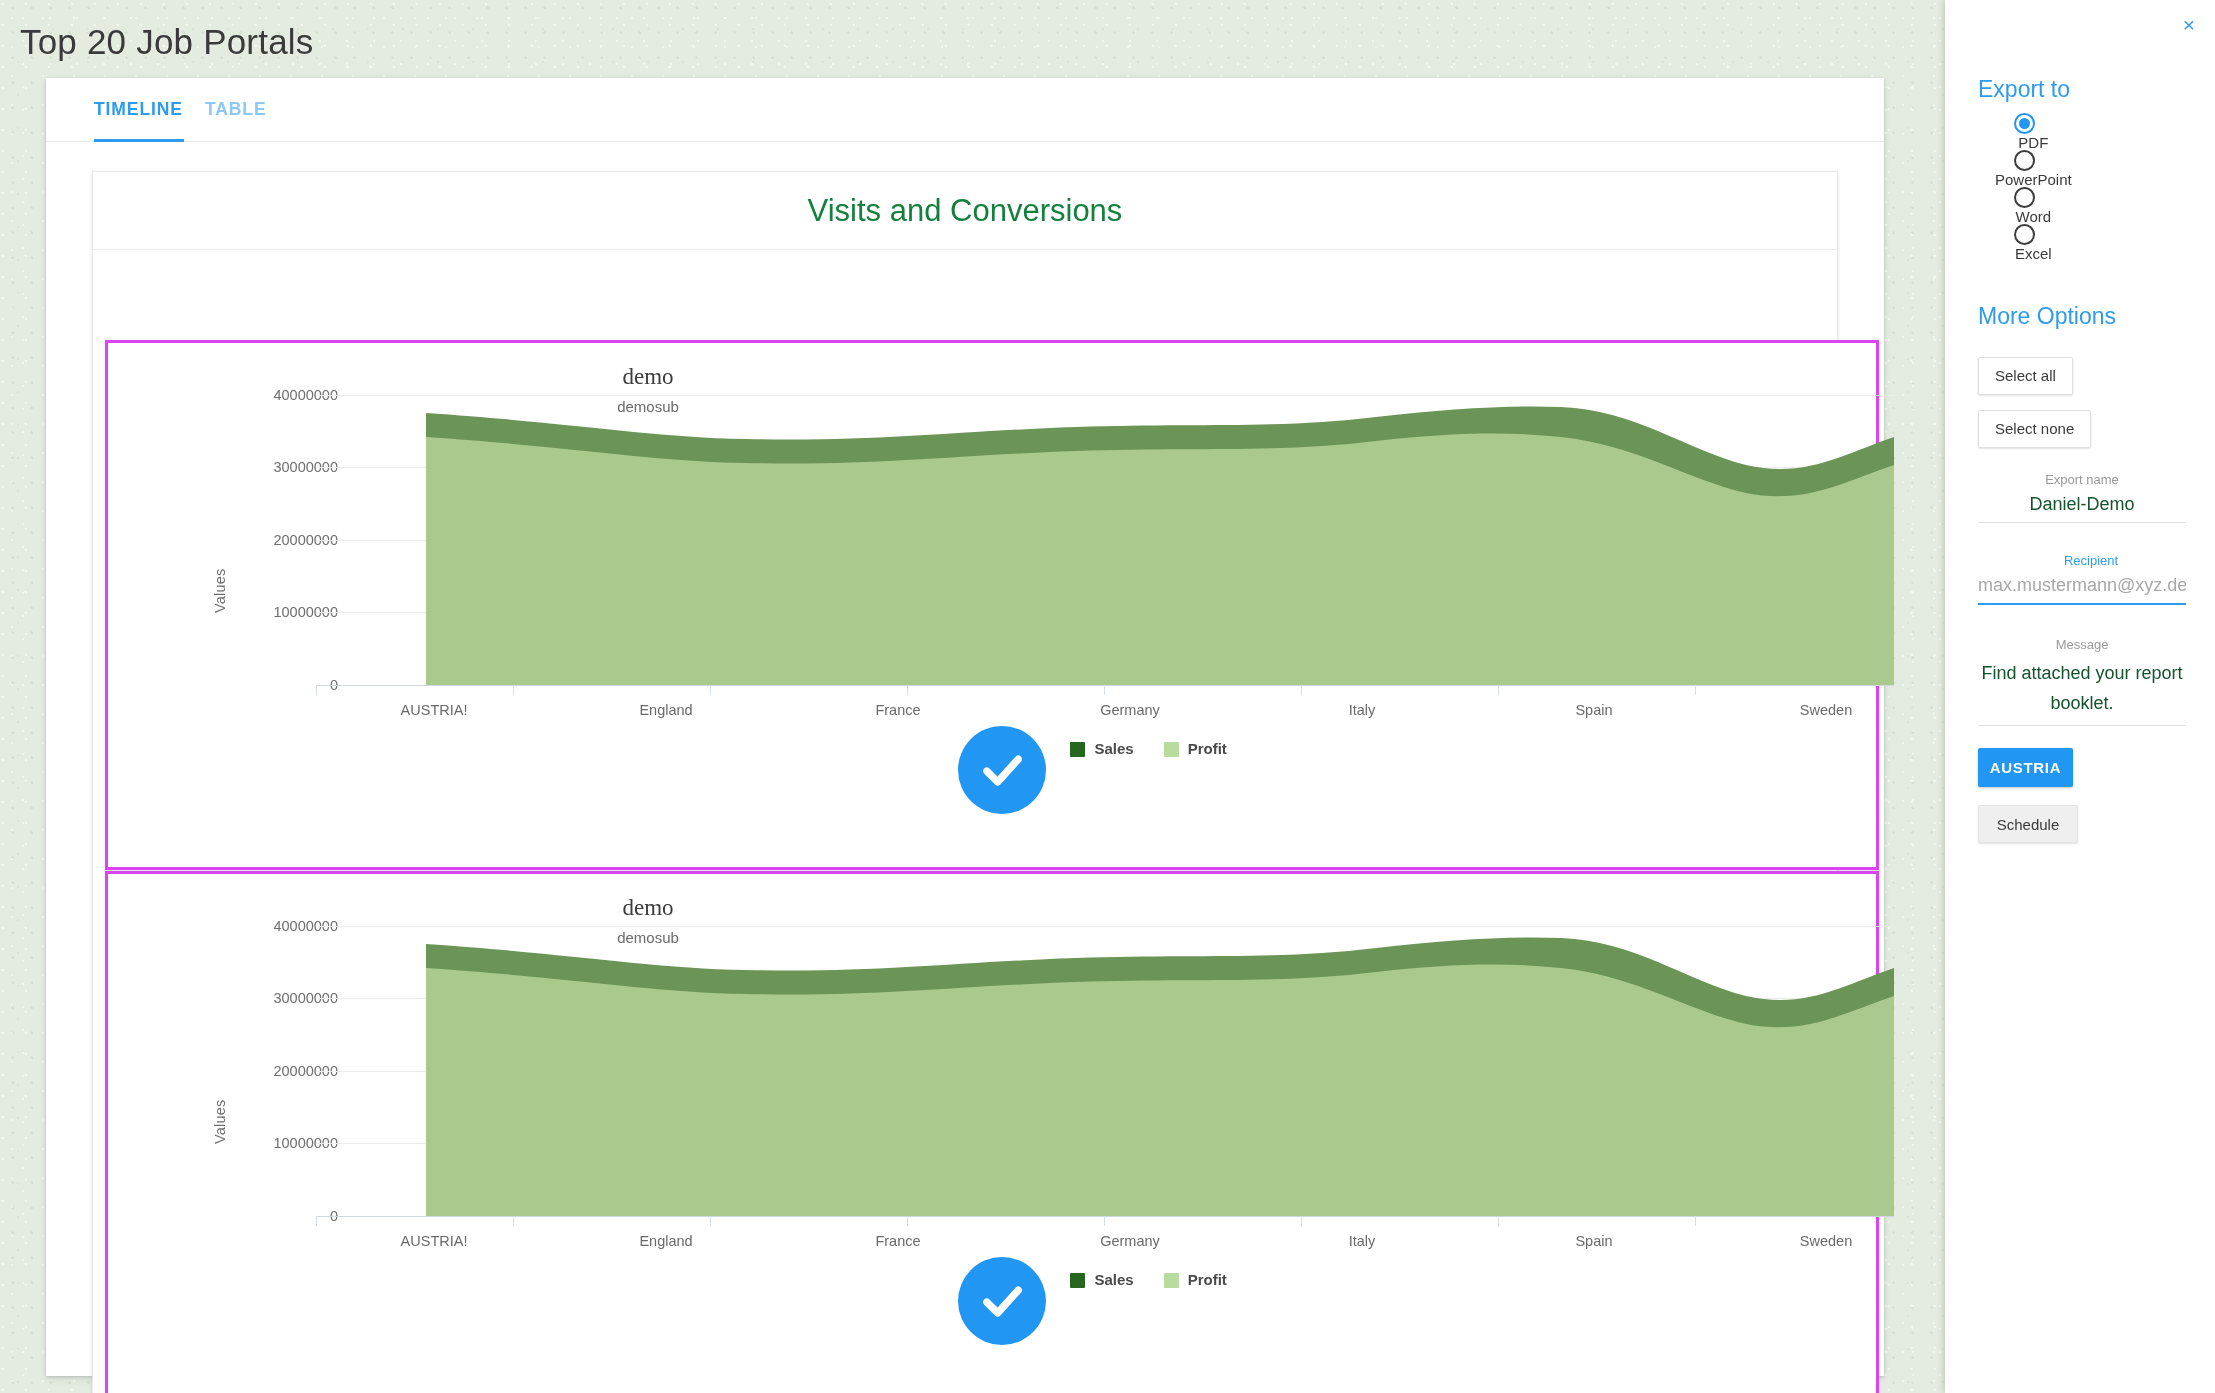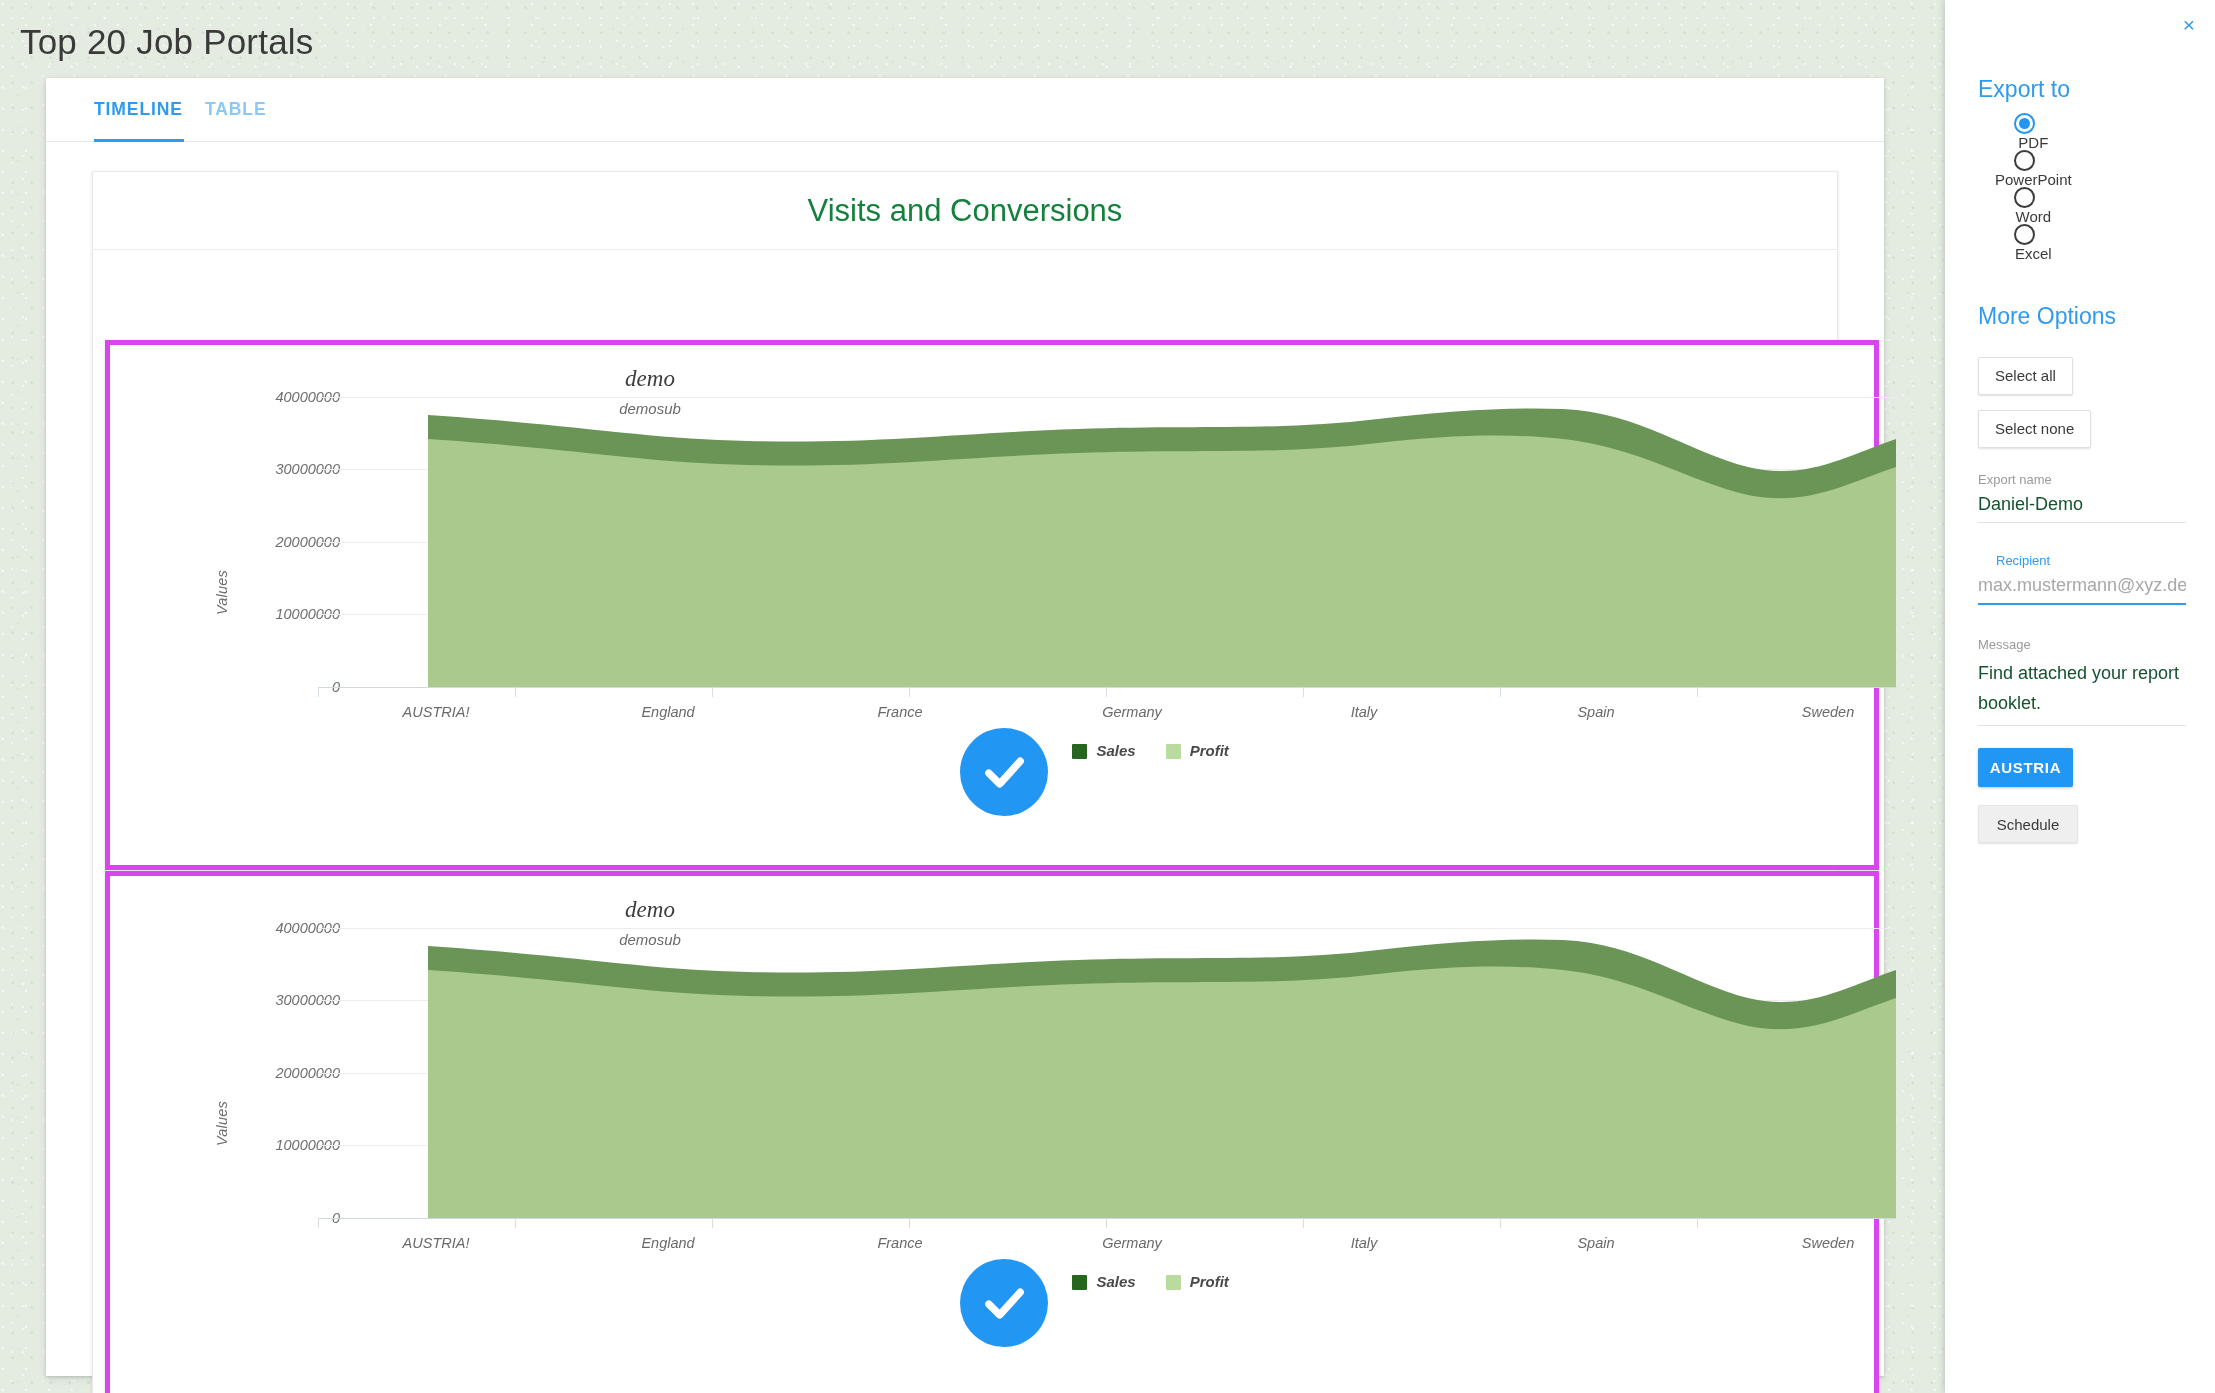--- a/index.html
+++ b/index.html
@@ -96,23 +96,22 @@
     color: #15803d;
   }
 
   
   .chart-panel {
     position: absolute;
     left: 12px;
     width: 1774px;
     height: 530px;
     background: #fff;
-    border: 5px solid #d946ef;
+    border: 3px solid #d946ef;
     box-shadow: 0 1px 3px rgba(0,0,0,.13);
-    font-style: italic;
   }
   .chart-panel.p1 { top: 168px; }
   .chart-panel.p2 { top: 699px; }
 
   .chart-sub-head {
     padding-top: 20px;
     text-align: center;
     width: 1080px;
   }
   .chart-name {
@@ -300,21 +299,21 @@
     border-radius: 2px;
     font-size: 15px;
     color: #3a3a3a;
     box-shadow: 0 1px 2px rgba(0,0,0,.12);
     cursor: pointer;
     text-align: center;
   }
   .btn-select-all { top: 357px; }
   .btn-select-none { top: 410px; }
 
-  .field { position: absolute; left: 33px; width: 208px; }
+  .field { position: absolute; left: 33px; width: 208px; text-align: center; }
   .field-label { font-size: 13px; color: #9a9a9a; }
   .field-label.focused { color: #2e9bef; margin-left: 18px; }
   .field-value {
     margin-top: 7px;
     font-size: 18px;
     color: #14532d;
     padding-bottom: 7px;
     border-bottom: 1px solid #e2e2e2;
     white-space: nowrap;
     overflow: hidden;

